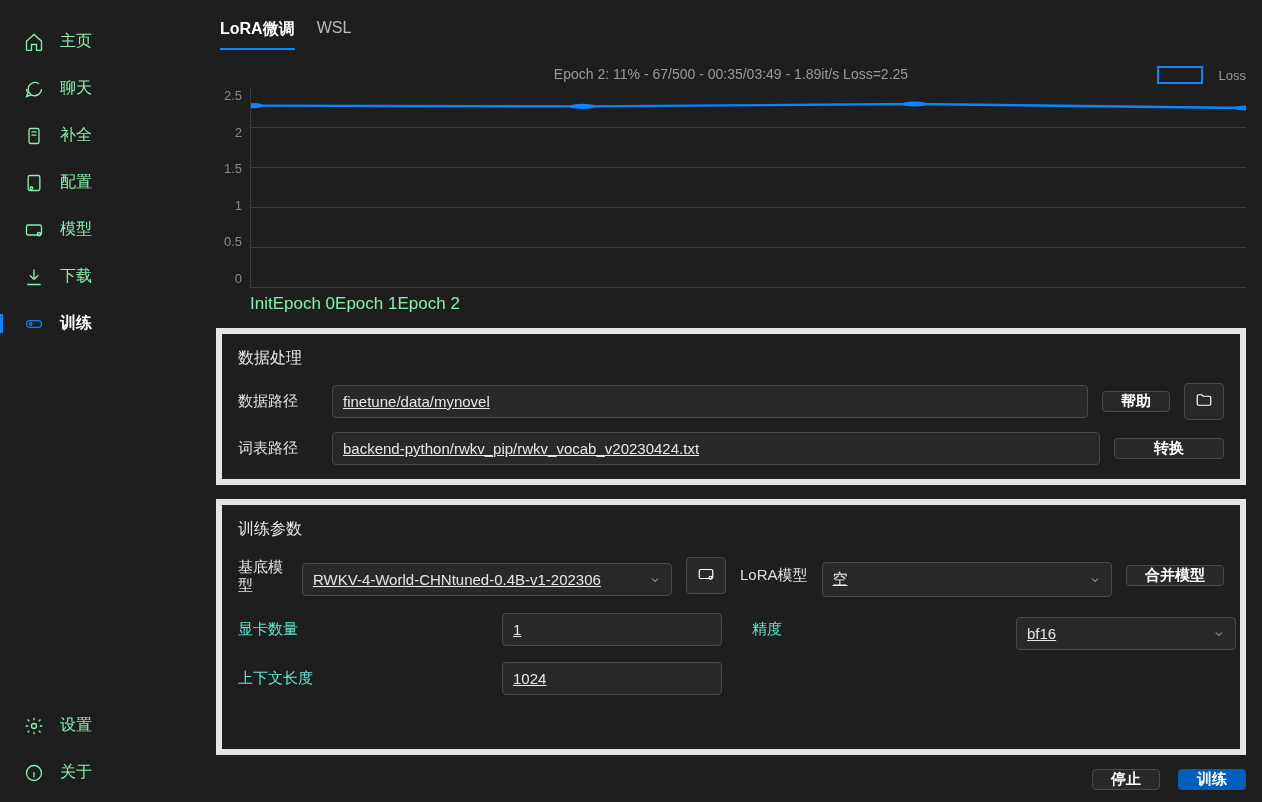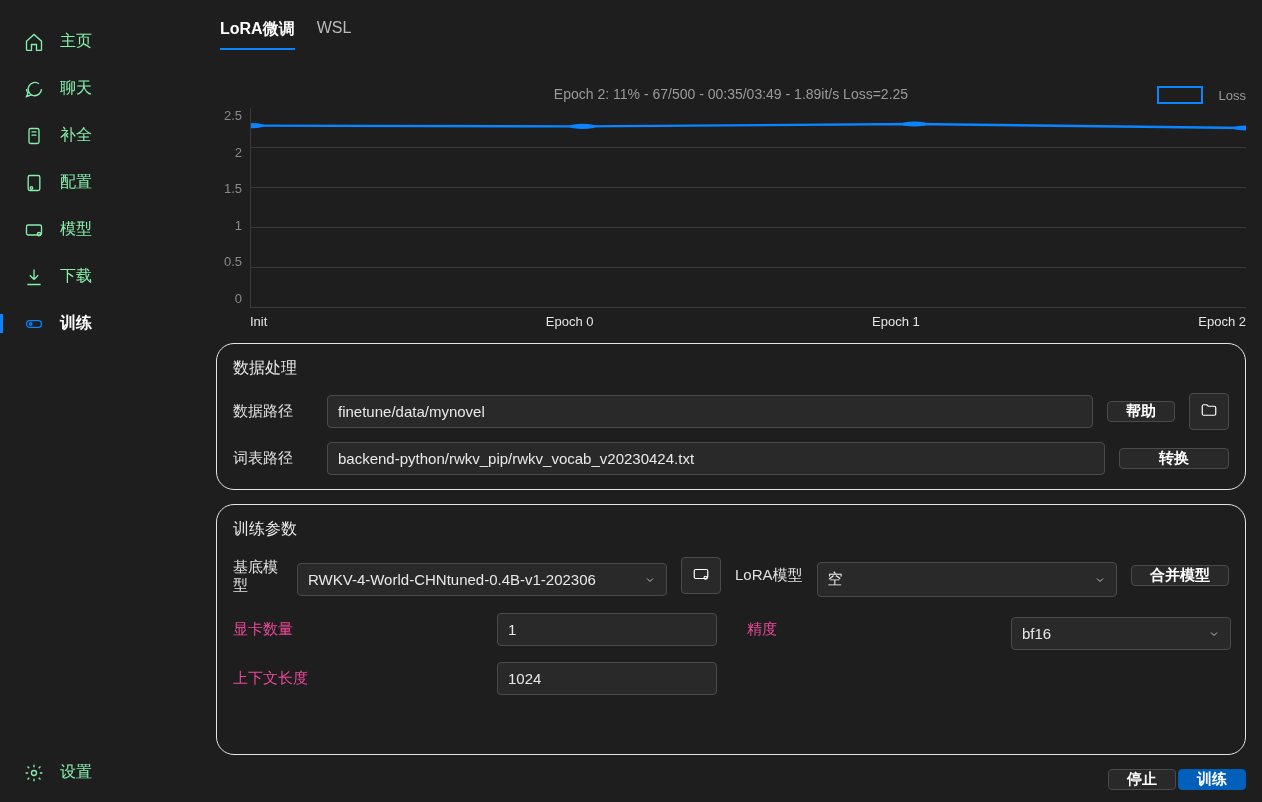--- a/index.html
+++ b/index.html
@@ -50,38 +50,38 @@
     display:flex;
     flex-direction:column;
     padding: 14px 16px 12px 16px;
     min-width:0;
   }
   .tabs { display:flex; gap:22px; padding: 0 4px 4px 4px; }
   .tab { padding: 5px 0 8px 0; color:#bbb; font-size:16px; cursor:pointer; }
   .tab.active { color:#fff; font-weight:600; border-bottom:2px solid #0a84ff; }
 
   
-  .chart-card { margin-top:32px; }
+  .chart-card { margin-top:12px; }
   .chart-title { text-align:center; color:#9a9a9a; font-size:14px; margin-bottom:6px; position:relative; }
   .legend { position:absolute; right:0; top:0; display:flex; align-items:center; gap:16px; color:#9a9a9a; font-size:13px; }
   .legend-swatch { width:46px; height:18px; border:2px solid #0a84ff; }
   .chart-body { display:flex; height:200px; }
   .ylabels { display:flex; flex-direction:column; justify-content:space-between; align-items:flex-end; padding-right:8px; color:#8a8a8a; font-size:13px; width:34px; margin-bottom:2px;}
   .plot {
     flex:1; position:relative;
     background-image: repeating-linear-gradient(to top, #3a3a3a 0, #3a3a3a 1px, transparent 1px, transparent 40px);
     background-position: left bottom;
     border-left:1px solid #3a3a3a;
   }
-  .xlabels { display:flex; justify-content:space-between; color:#e5e5e5; font-size:13px; margin:6px 0 0 34px; }
+  .xlabels { display:flex; justify-content:flex-start; color:#86efac; font-size:17px; margin:6px 0 0 34px; }
 
   
   .panel {
-    border:1px solid #e5e5e5;
-    border-radius:18px;
+    border:6px solid #e5e5e5;
+    border-radius:0;
     padding:14px 16px;
     margin-top:14px;
   }
   .panel-title { font-size:16px; color:#e8e8e8; margin-bottom:14px; }
   .panel.scroll {
     height:269px;
     overflow-y:auto;
     position:relative;
   }
   .panel.scroll::-webkit-scrollbar { width:10px; }
@@ -94,20 +94,21 @@
 
   input.text, .select {
     background:#292929;
     border:1px solid #4a4a4a;
     border-radius:4px;
     color:#e8e8e8;
     padding:7px 10px;
     font-size:15px;
     font-family:inherit;
     outline:none;
+    text-decoration:underline;
   }
   input.text { flex:1; }
   .btn {
     background:#292929;
     border:1px solid #4a4a4a;
     border-radius:4px;
     color:#fff;
     padding:0 18px;
     font-size:15px;
     font-weight:600;
@@ -119,24 +120,24 @@
   .select { display:flex; align-items:center; justify-content:space-between; gap:0; cursor:pointer;margin-top:8px; }
   .chevron { width:12px; height:12px; }
 
   .toggle {
     width:44px; height:22px; border-radius:11px; background:#4a4a4a; border:1px solid #5a5a5a; position:relative;
   }
   .toggle::after { content:""; position:absolute; left:2px; top:2px; width:17px; height:17px; border-radius:50%; background:#c8c8c8; }
 
   .param-grid { display:grid; grid-template-columns: 1fr 1fr; column-gap:30px; row-gap:12px; }
   .param-cell { display:flex; align-items:center; gap:14px; }
-  .param-cell .plabel { width:250px; color:#ec4899; font-size:15px; }
+  .param-cell .plabel { width:250px; color:#5eead4; font-size:15px; }
   .param-cell input.text, .param-cell .select { width:220px; flex:0 0 220px; }
 
-  .footer { display:flex; justify-content:flex-end; gap:2px; margin-top:14px; }
+  .footer { display:flex; justify-content:flex-end; gap:18px; margin-top:14px; }
 
   svg { stroke:currentColor; fill:none; stroke-width:1.6; }
 </style>
 </head>
 <body>
 
 <div class="sidebar">
   <div class="sidebar-top">
     <div class="side-item">
       <span class="icon">
@@ -201,20 +202,29 @@
   </div>
   <div class="sidebar-bottom">
     <div class="side-item">
       <span class="icon">
           <svg viewBox="0 0 24 24">
             <circle cx="12" cy="12" r="3"></circle>
             <path d="M12 2v3m0 14v3M4.2 4.2l2.1 2.1m11.4 11.4l2.1 2.1M2 12h3m14 0h3M4.2 19.8l2.1-2.1m11.4-11.4l2.1-2.1"></path>
           </svg>
         </span>
       <span>设置</span>
+    </div>
+    <div class="side-item">
+      <span class="icon">
+          <svg viewBox="0 0 24 24">
+            <circle cx="12" cy="12" r="9"></circle>
+            <path d="M12 8h.01M11 12h1v5"></path>
+          </svg>
+        </span>
+      <span>关于</span>
     </div>
   </div>
 </div>
 
 <div class="main">
   <div class="tabs">
     <div class="tab active">LoRA微调</div>
     <div class="tab">WSL</div>
   </div>
 

